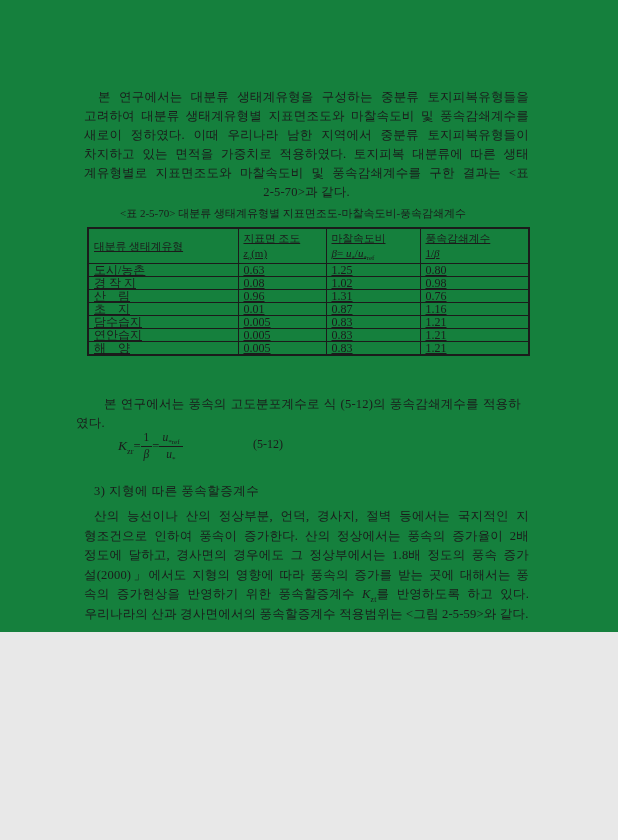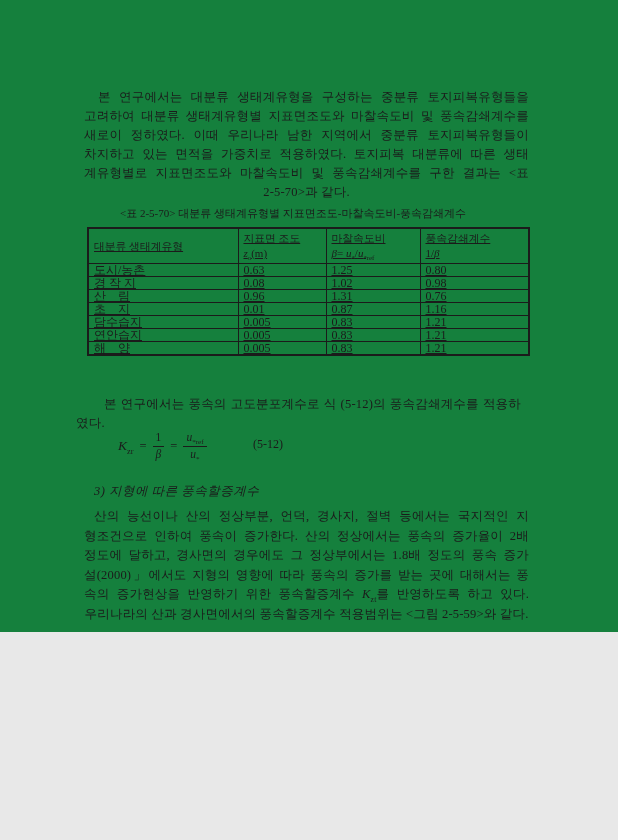--- a/index.html
+++ b/index.html
@@ -47,30 +47,30 @@
   .para2 {
     position: absolute; left: 76px; top: 395px; width: 445px;
     text-align: justify; text-align-last: justify; text-indent: 28px;
     line-height: 19px; letter-spacing: 0.2px;
   }
 
   
   .equation { position: absolute; left: 84px; top: 422px; width: 445px; height: 48px; }
   .eq-main {
     position: absolute; left: 34px; top: 0; height: 48px;
-    display: inline-flex; align-items: center; gap: 6px; font-size: 12.5px;
+    display: inline-flex; align-items: center; gap: 0; font-size: 12.5px;
   }
   .eq-k { font-size: 13.5px; }
   .frac { display: inline-flex; flex-direction: column; align-items: center; font-size: 11.5px; line-height: 1.15; }
   .frac .num { border-bottom: 1px solid #1b1b1b; padding: 0 3px 1px; }
   .frac .den { padding-top: 1px; }
   .eq-label { position: absolute; left: 169px; top: 15px; font-size: 12px; }
 
   
-  .heading { position: absolute; left: 84px; top: 483px; width: 445px; padding-left: 10px; letter-spacing: 0.5px; font-style: italic; }
+  .heading { position: absolute; left: 84px; top: 483px; width: 445px; padding-left: 10px; letter-spacing: 0.5px; }
   .para3 { position: absolute; left: 84px; top: 507px; width: 445px; }
   .para3 .jline, .para3 .lline { line-height: 19.5px; }
 
   
   .footer {
     position: absolute; left: 0; top: 728px; width: 618px;
     text-align: center; font-size: 11.5px; letter-spacing: 2px;
   }
 </style>
 </head>

